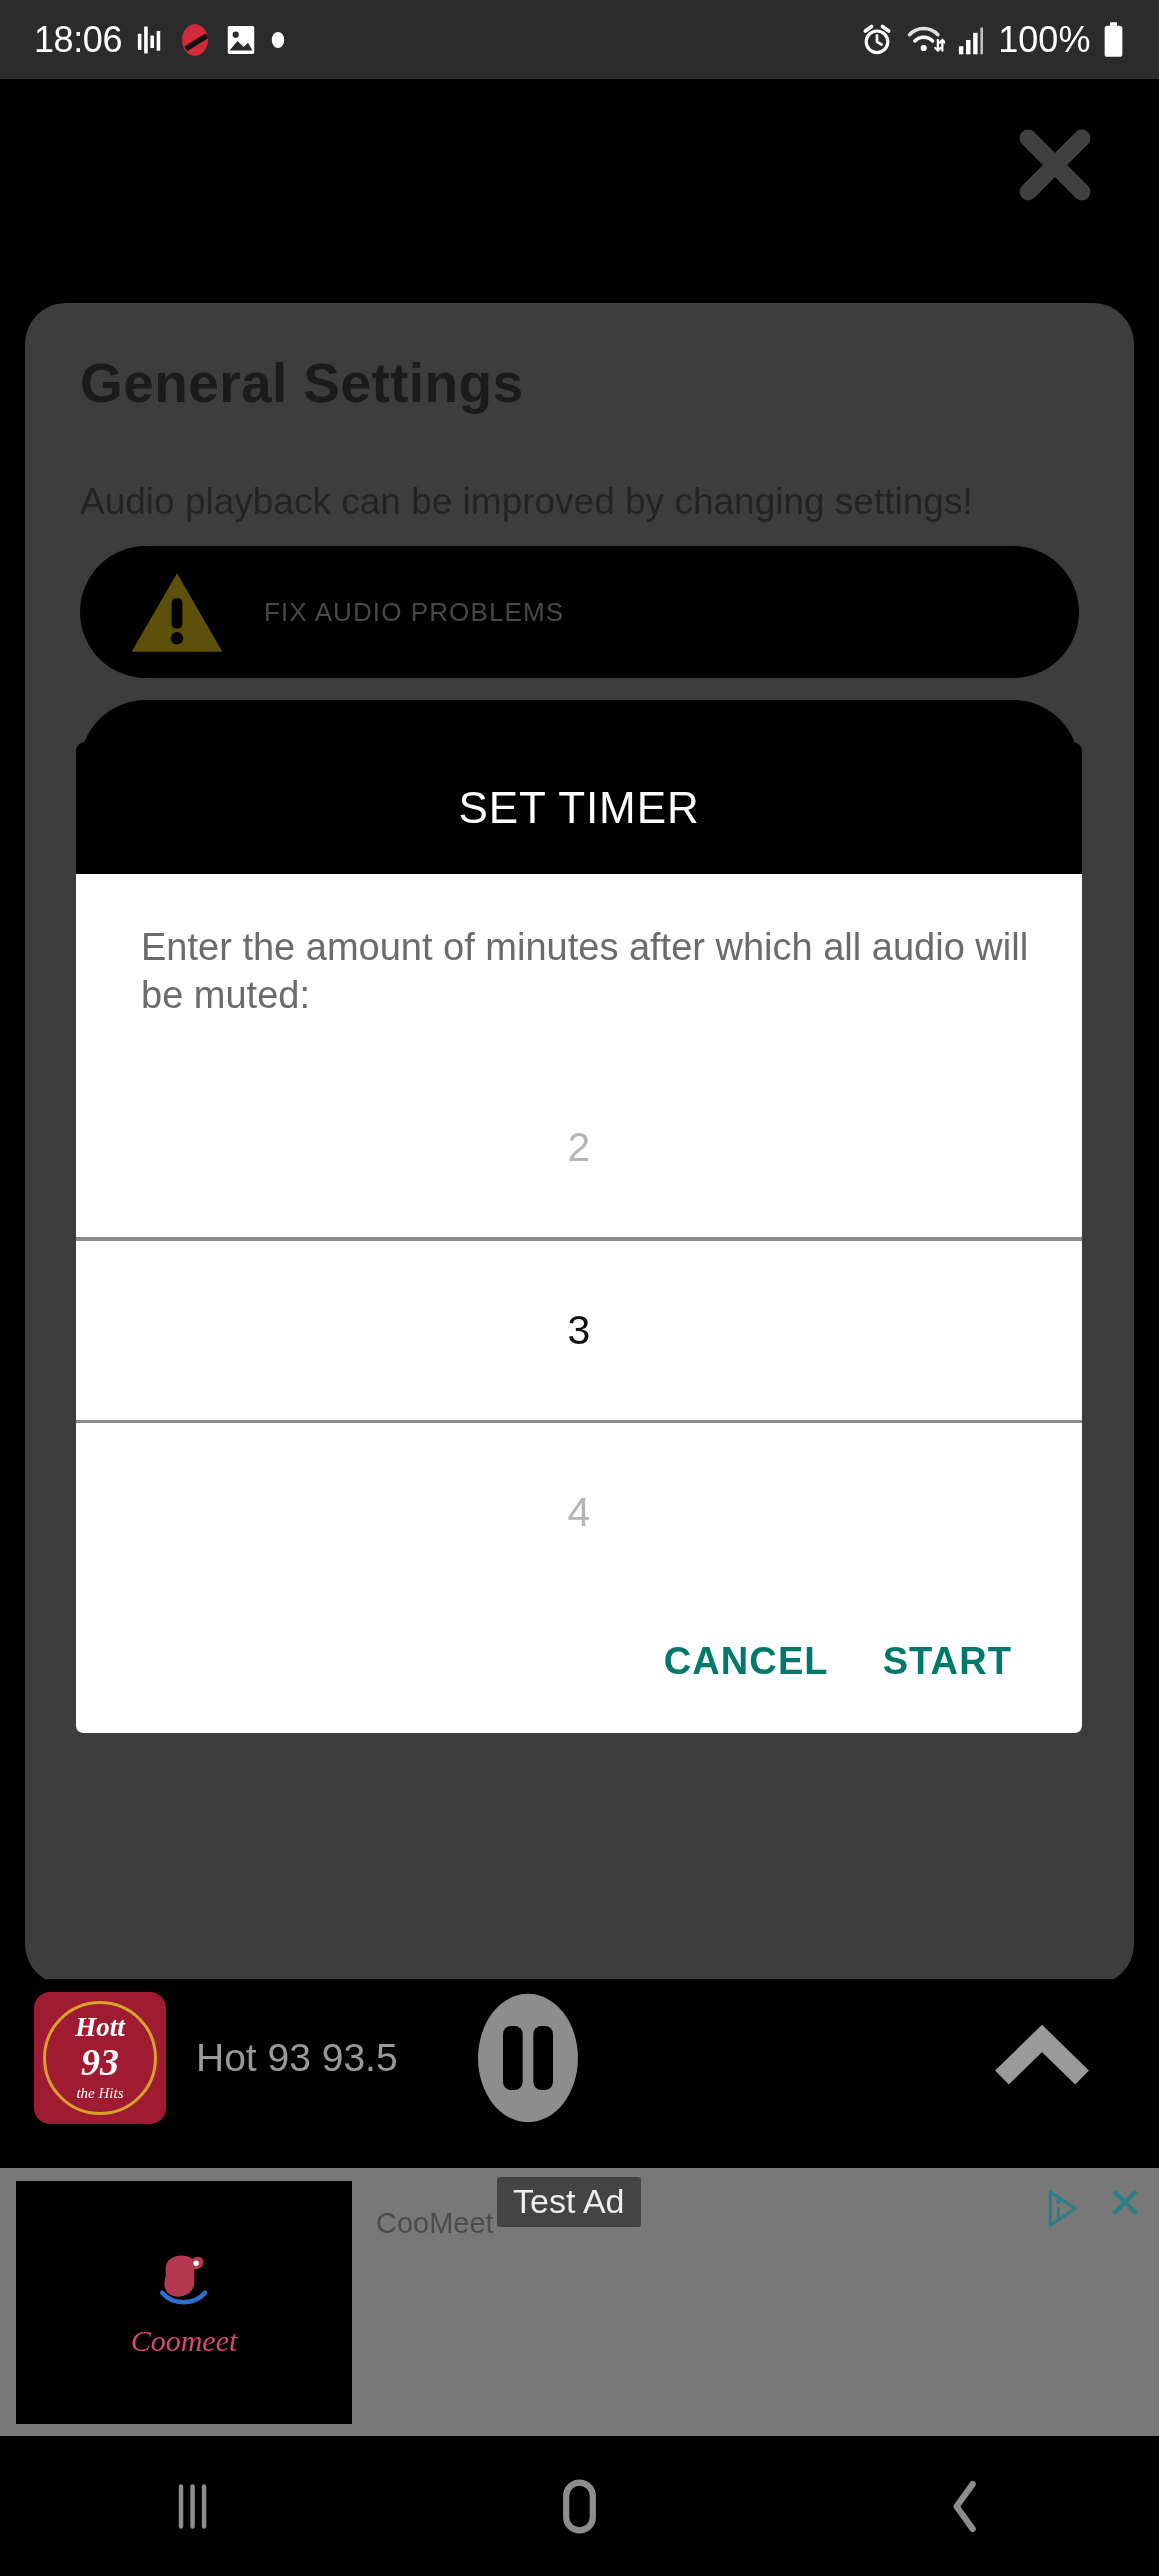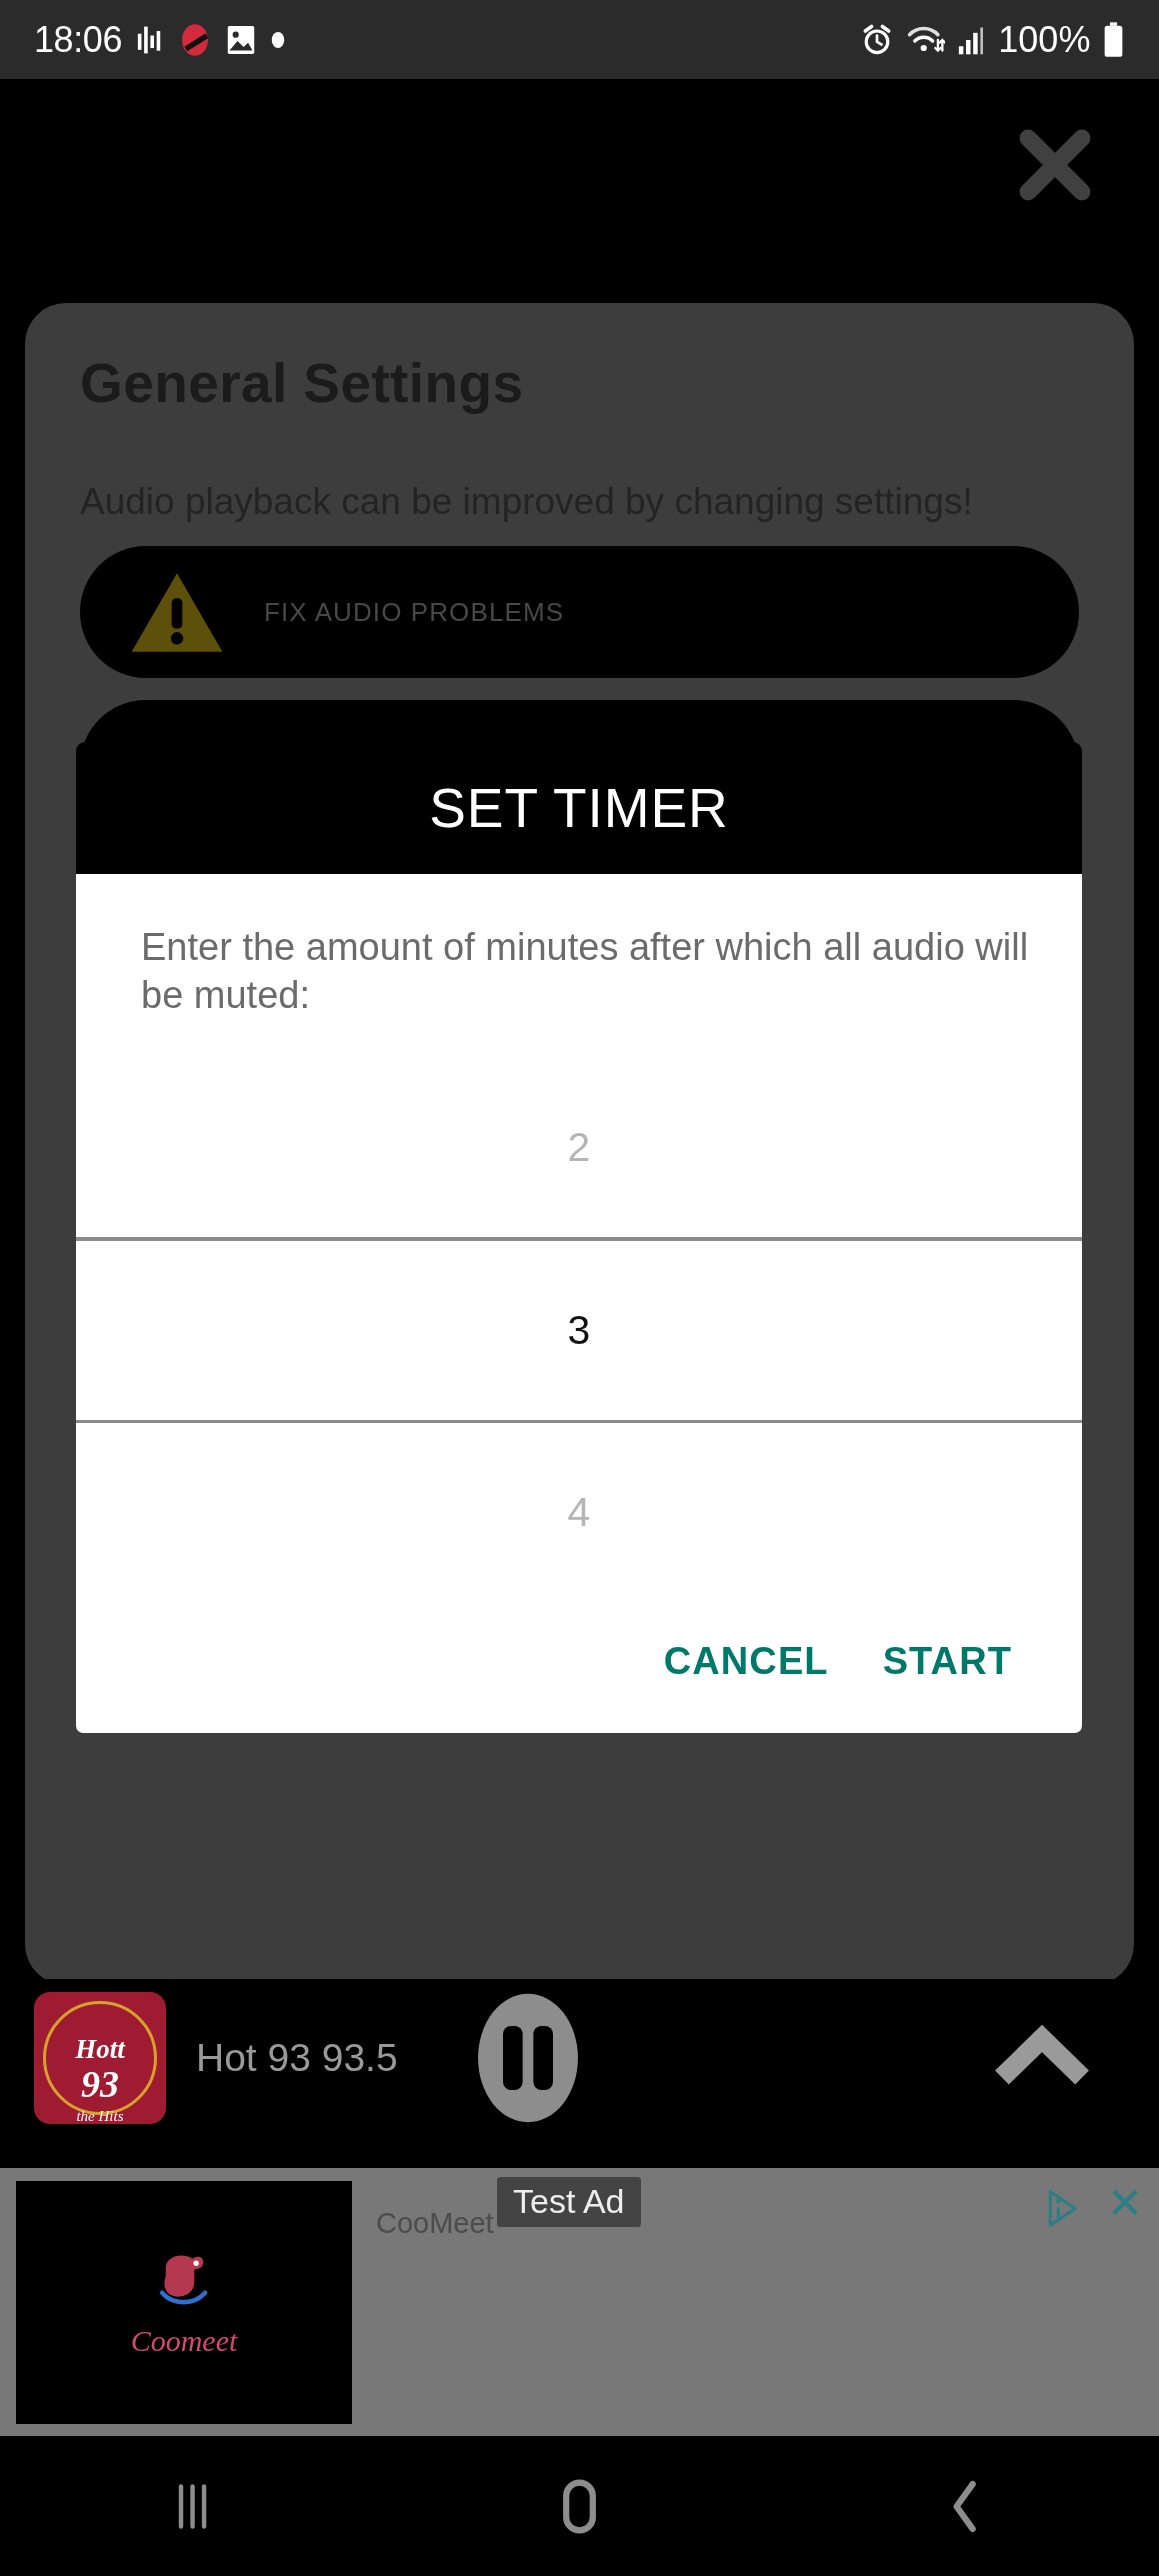--- a/index.html
+++ b/index.html
@@ -98,21 +98,21 @@
     width: 1006px;
     z-index: 30;
   }
   #dlg-header {
     height: 132px;
     background: #000;
     border-top-left-radius: 9px; border-top-right-radius: 9px;
     display: flex; align-items: center; justify-content: center;
   }
   #dlg-title {
-    color: #fff; font-size: 55px; font-weight: 500; letter-spacing: 0.9px;
+    color: #fff; font-size: 44px; font-weight: 500; letter-spacing: 0.9px;
   }
   #dlg-body {
     background: #fff;
     border-bottom-left-radius: 7.2px; border-bottom-right-radius: 7.2px;
     padding: 36px 0 0 0;
   }
   #dlg-prompt {
     color: #6b6b6b; font-size: 38px; line-height: 1.26;
     padding: 14.3px 27px 0 27px;
     margin-left: 38px;
@@ -144,21 +144,21 @@
     border-radius: 27px;
     display: flex; align-items: center;
     z-index: 40;
   }
   #station-logo {
     width: 132px; height: 132px; margin-left: 18px;
     border-radius: 16px;
     background: #9e1b32;
     position: relative; overflow: hidden;
     display: flex; flex-direction: column;
-    align-items: center; justify-content: flex-end;
+    align-items: center; justify-content: center;
     flex: 0 0 auto;
   }
   #station-logo .ring {
     position: absolute; left: 9px; top: 9px; right: 9px; bottom: 9px;
     border: 3.6px solid #d8a22a; border-radius: 50%;
   }
   .logo-t1 { color: #fff; font-family: "Liberation Serif", serif; font-style: italic;
     font-size: 27px; font-weight: bold; line-height: 1; z-index: 2; }
   .logo-t2 { color: #fff; font-family: "Liberation Serif", serif; font-style: italic;
     font-size: 38px; font-weight: bold; line-height: 1; z-index: 2; margin-top: 1.8px; }

